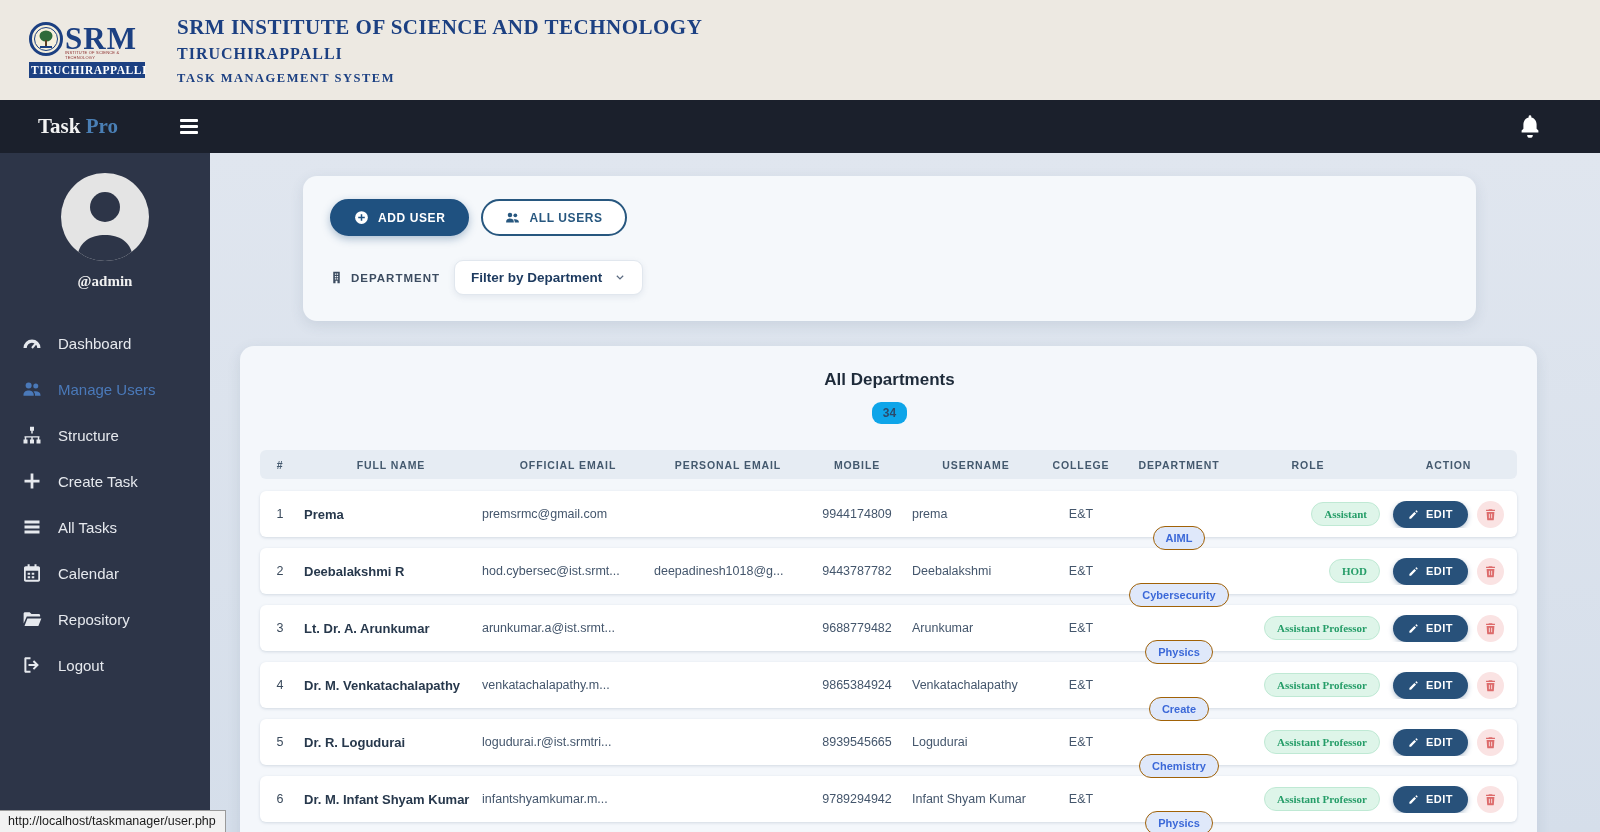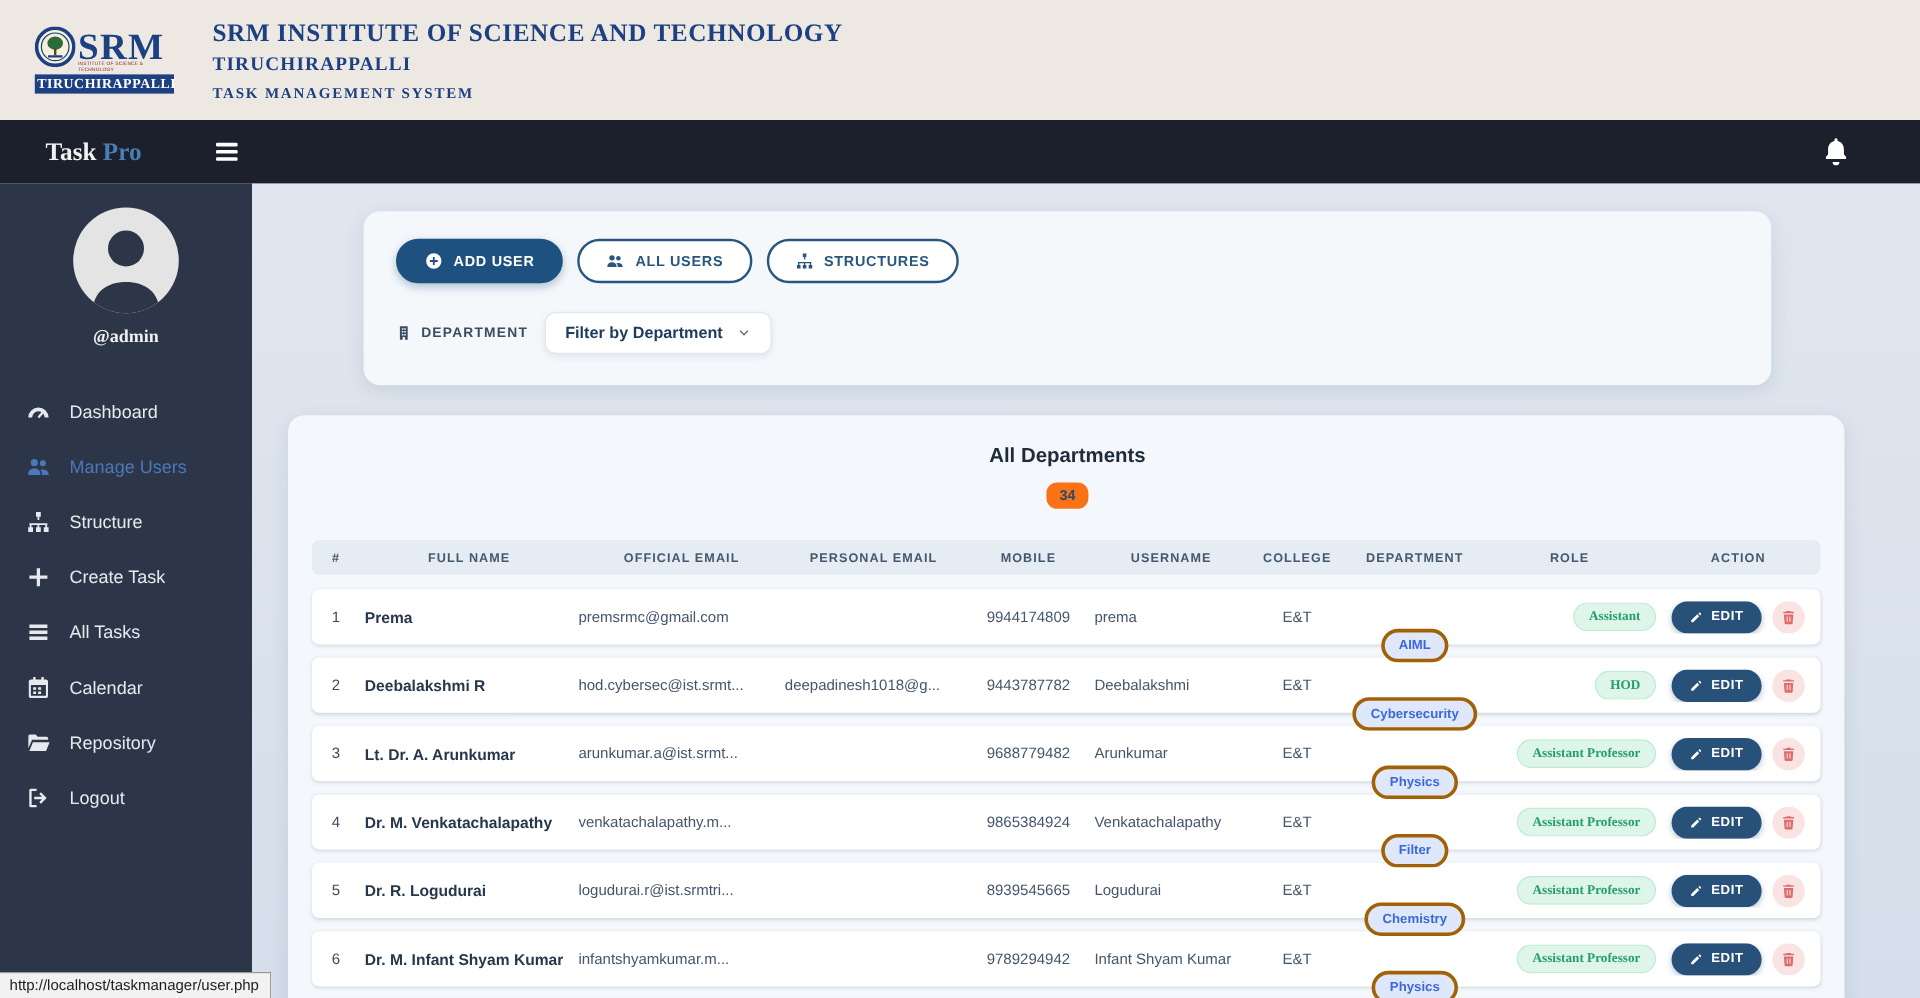--- a/index.html
+++ b/index.html
@@ -50,35 +50,35 @@
   .filter-row { display:flex; align-items:center; margin-top:24px; gap:14px; }
   .filter-label { display:flex; align-items:center; gap:8px; font-size:11.5px; font-weight:bold; letter-spacing:1px; color:#3c4c60; }
   .filter-label svg { width:13px; height:13px; }
   .filter-select { display:flex; align-items:center; gap:12px; background:#fff; border:1px solid #e1e7ee; border-radius:9px; padding:9px 16px; font-size:13.5px; font-weight:bold; color:#1d3a5f; box-shadow:0 2px 6px rgba(90,110,140,.12); cursor:pointer; }
   .filter-select svg { width:12px; height:12px; color:#5b6b80; }
 
   
   .table-card { margin:25px 63px 0 30px; background:#f4f7fb; border-radius:14px 14px 0 0; box-shadow:0 4px 14px rgba(60,80,110,.12); padding:20px 20px 0; height:500px; }
   .table-title-row { display:flex; align-items:center; gap:12px; margin:4px 0 26px 2px;flex-direction:column; }
   .table-title { font-size:17px; font-weight:bold; color:#1e2b3a; }
-  .count-badge { background:#f97316; color:#2c4a6b; font-size:12px; font-weight:bold; border-radius:9px; padding:4px 11px; }
+  .count-badge { background:#0ea5e9; color:#2c4a6b; font-size:12px; font-weight:bold; border-radius:9px; padding:4px 11px; }
   .grid-row { display:grid; grid-template-columns:40px 182px 172px 148px 110px 128px 82px 114px 144px 137px; align-items:center; }
   .thead { background:#e6ecf3; border-radius:6px; height:29px; }
   .thead .th { font-size:10.5px; font-weight:bold; letter-spacing:.9px; color:#44596e; text-align:center; text-transform:uppercase; }
   .trow { background:#fff; border-radius:6px; height:46px; margin-top:11px; box-shadow:0 1px 3px rgba(110,130,155,.25); }
   .trow.first { margin-top:12px; }
   .td { font-size:12.5px; color:#44566c; overflow:hidden; white-space:nowrap; }
   .td.c-num { text-align:center; color:#3a4a5c; }
   .td.c-name { font-weight:bold; color:#27384c; font-size:13px; padding-left:4px; }
   .td.c-mobile,.td.c-college { text-align:center; }
   .td.c-dept,.td.c-role { display:flex; }
   .td.c-dept { justify-content:center; }
   .td.c-role { justify-content:flex-end; padding-left:10px;font-family:Liberation Serif, serif; }
   .badge { border-radius:999px; font-size:11px; font-weight:bold; padding:5px 12px; white-space:nowrap; }
-  .badge.dept { background:#dfe8fa; color:#3b68d8; border:3px solid #a16207;margin-top:47px; }
+  .badge.dept { background:#dfe8fa; color:#3b68d8; border:1px solid #a16207;margin-top:47px; }
   .badge.role { background:#def5e9; color:#259d68; border:1px solid #bfe9d4; }
   .td.c-action { display:flex; align-items:center; justify-content:center; gap:9px; }
   .edit-btn { display:flex; align-items:center; gap:7px; background:#28517a; color:#fff; border:none; border-radius:14px; height:27px; padding:0 15px; font-size:11px; font-weight:bold; letter-spacing:.5px; cursor:pointer; box-shadow:0 2px 5px rgba(40,81,122,.35); font-family:"Liberation Sans",sans-serif; }
   .edit-btn svg { width:11px; height:11px; }
   .del-btn { width:27px; height:27px; border-radius:50%; background:#fae3e3; border:none; display:flex; align-items:center; justify-content:center; color:#dd6b6b; cursor:pointer; }
   .del-btn svg { width:13px; height:13px; }
 
   
   .status-bar { position:fixed; left:0; bottom:0; background:#f2f2f2; border:1px solid #9a9a9a; border-left:none; border-bottom:none; padding:3px 9px 4px 8px; font-size:12.5px; color:#1c1c1c; z-index:50; }
 </style>
@@ -218,28 +218,20 @@
           <button class="pill-btn">
             <span style="display: flex;">
               <svg viewBox="0 0 16 16" fill="currentColor" style="width: 15px; height: 15px;">
                 <circle cx="5.3" cy="5.2" r="2.4"></circle>
                 <circle cx="11" cy="5.6" r="2"></circle>
                 <path d="M1.2 12.5c0-2.2 2-3.4 4.1-3.4s4.1 1.2 4.1 3.4v.9H1.2zM10.4 13.4v-.9c0-1-.5-1.8-1.3-2.4.6-.2 1.2-.3 1.9-.3 1.9 0 3.8 1 3.8 3v.6z"></path>
               </svg>
             </span>
             <span>ALL USERS</span>
           </button>
-          <button class="pill-btn">
-            <span style="display: flex;">
-              <svg viewBox="0 0 16 16" fill="currentColor" style="width: 15px; height: 15px;">
-                <path d="M6.4 1.3h3.2v3.2H6.4zM7.4 4.5h1.2v2.2H7.4zM2 8.9h12v1.1H2zM1.2 11.5h3.2v3.2H1.2zm5.2 0h3.2v3.2H6.4zm5.2 0h3.2v3.2h-3.2zM2.2 9.5h1.2v2H2.2zm5.2 0h1.2v2H7.4zm5.2 0h1.2v2h-1.2z"></path>
-              </svg>
-            </span>
-            <span>STRUCTURES</span>
-          </button>
         </div>
       <div class="filter-row">
         <div class="filter-label">
           <svg viewBox="0 0 16 16" fill="#3c4c60" fill-rule="evenodd">
             <path d="M4 1h8v14H4zM6 3h1.6v1.6H6zm2.4 0H10v1.6H8.4zM6 6h1.6v1.6H6zm2.4 0H10v1.6H8.4zM6 9h1.6v1.6H6zm2.4 0H10v1.6H8.4zM6.8 12h2.4v3H6.8z"></path>
           </svg>
           <span>DEPARTMENT</span>
         </div>
         <div class="filter-select">
           <span>Filter by Department</span>
@@ -366,21 +358,21 @@
           </div>
           <div class="grid-row trow">
             <div class="td c-num">4</div>
             <div class="td c-name">Dr. M. Venkatachalapathy</div>
             <div class="td c-email">venkatachalapathy.m...</div>
             <div class="td c-email"></div>
             <div class="td c-mobile">9865384924</div>
             <div class="td c-user">Venkatachalapathy</div>
             <div class="td c-college">E&amp;T</div>
             <div class="td c-dept">
-              <span class="badge dept">Filter</span>
+              <span class="badge dept">Create</span>
             </div>
             <div class="td c-role">
               <span class="badge role">Assistant Professor</span>
             </div>
             <div class="td c-action">
               <button class="edit-btn">
                 <span style="display: flex;">
                   <svg viewBox="0 0 16 16" fill="currentColor" style="width: 11px; height: 11px;">
                     <path d="M2 11.6V14h2.4l7.3-7.3-2.4-2.4zM13.8 4.4c.3-.3.3-.7 0-1L12.6 2.2c-.3-.3-.7-.3-1 0l-1 1 2.4 2.4z"></path>
                   </svg>

